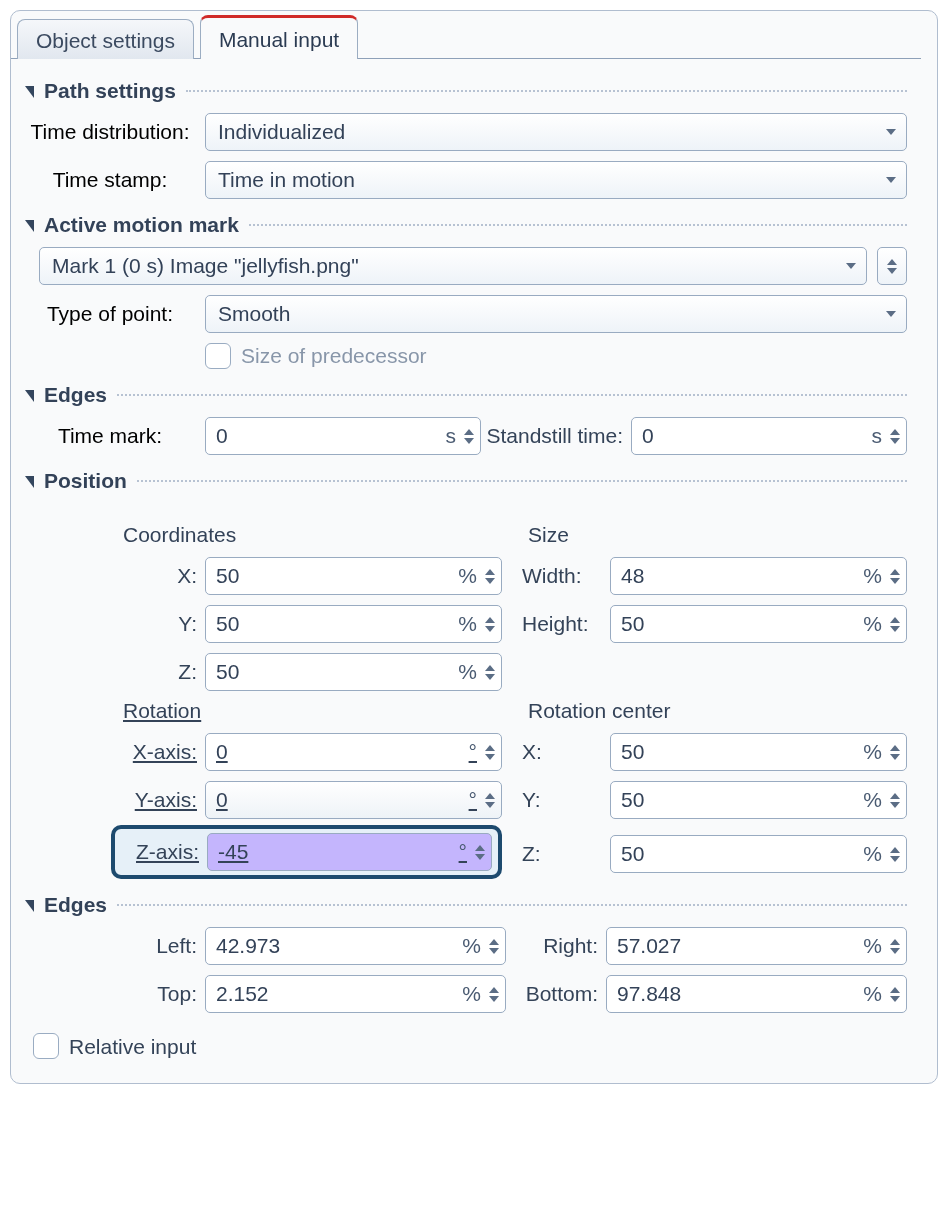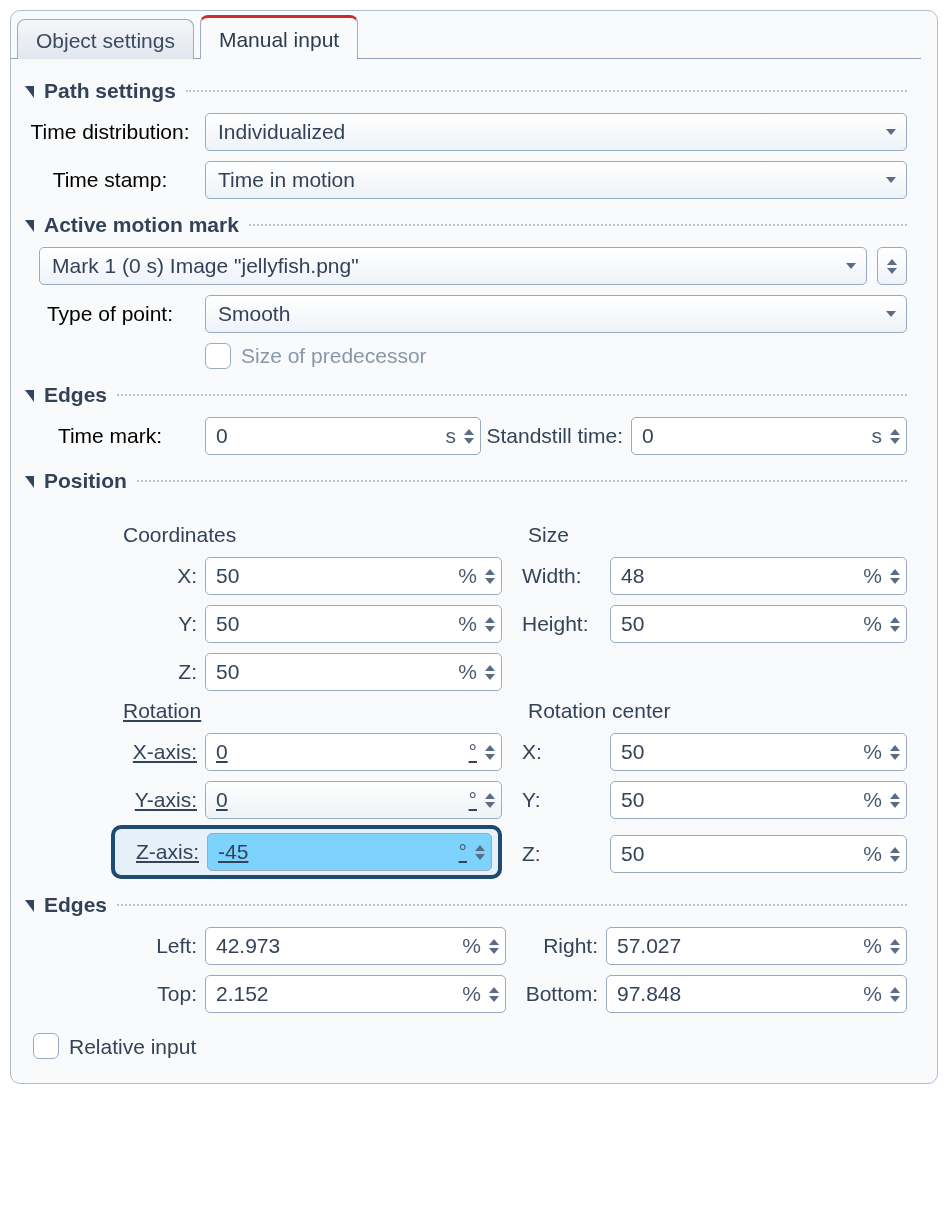--- a/index.html
+++ b/index.html
@@ -181,21 +181,21 @@
   .highlight-wrap {
     border:4px solid #1d4a6e;
     background:#e6f0f8;
     border-radius:10px;
     padding:4px 6px;
     display:flex;
     align-items:center;
     margin-top:6px;
   }
   .highlight-wrap .lbl2 { width:86px;text-align:right;padding-right:8px;}
-  .highlight-wrap .num { background:#7dd3fc; }
+  .highlight-wrap .num { background:#c4b5fd; }
   .edges .lbl2 { width:180px;}
   .edges .lbl3 { width:100px; text-align:right; padding-right:8px;}
   .relative-row { display:flex; align-items:flex-end; margin: 20px 0 8px 8px; }
   .pos-block .col .r2 .num, .edges .r2 .num { min-width:0; }
 </style>
 </head>
 <body>
 
 <div class="panel">
   <div class="tabs-row">

